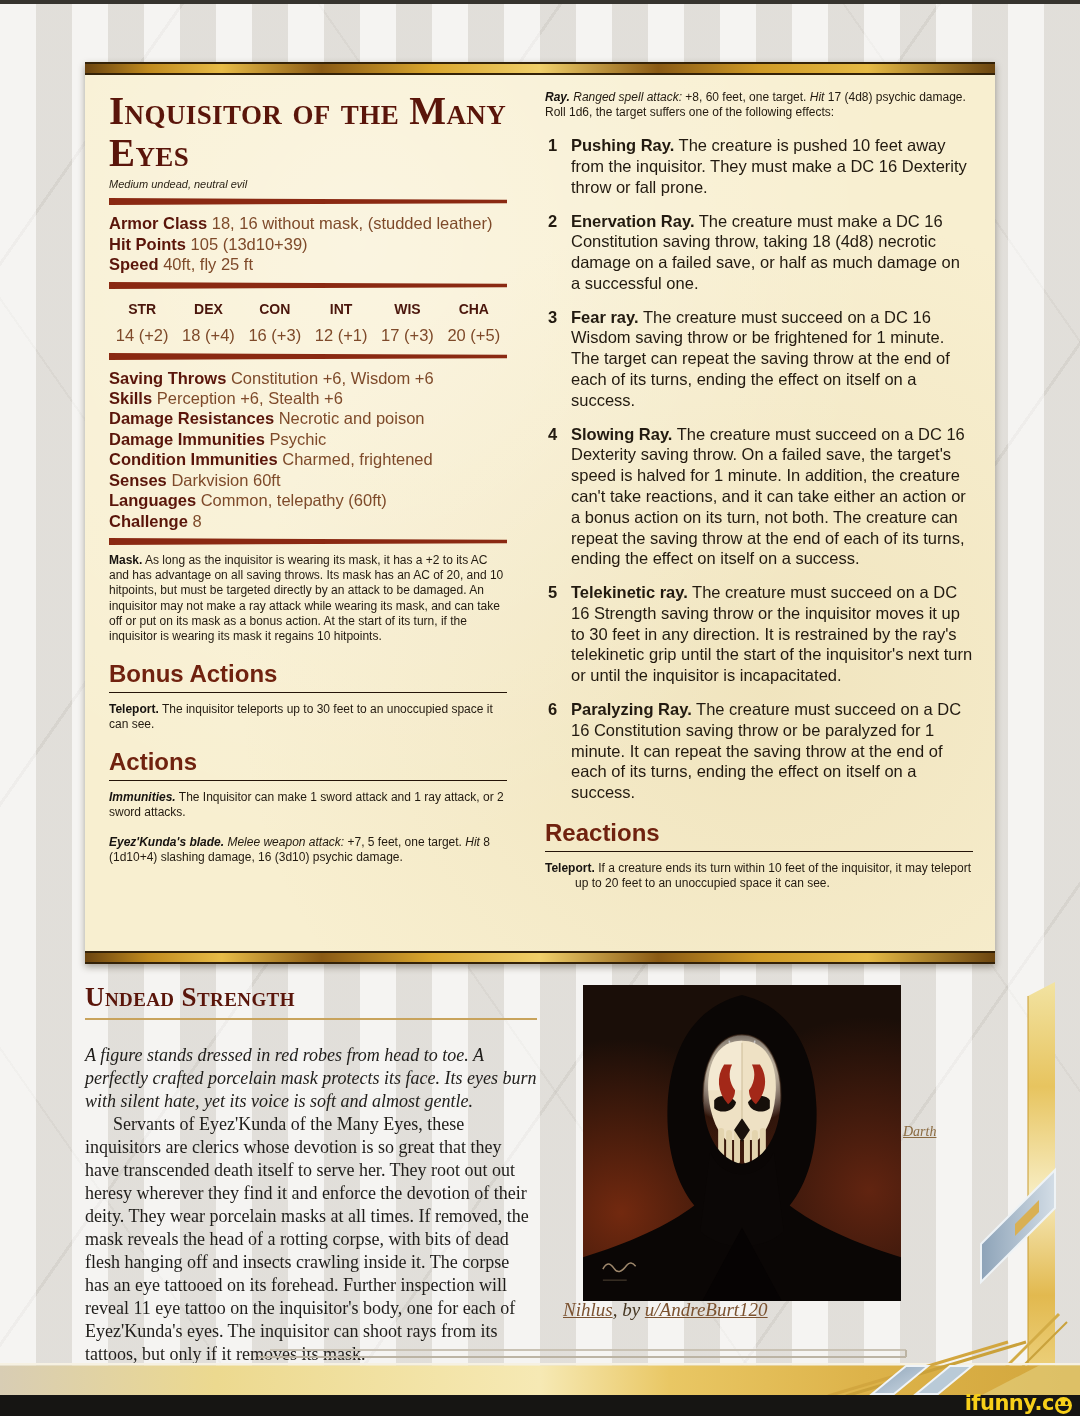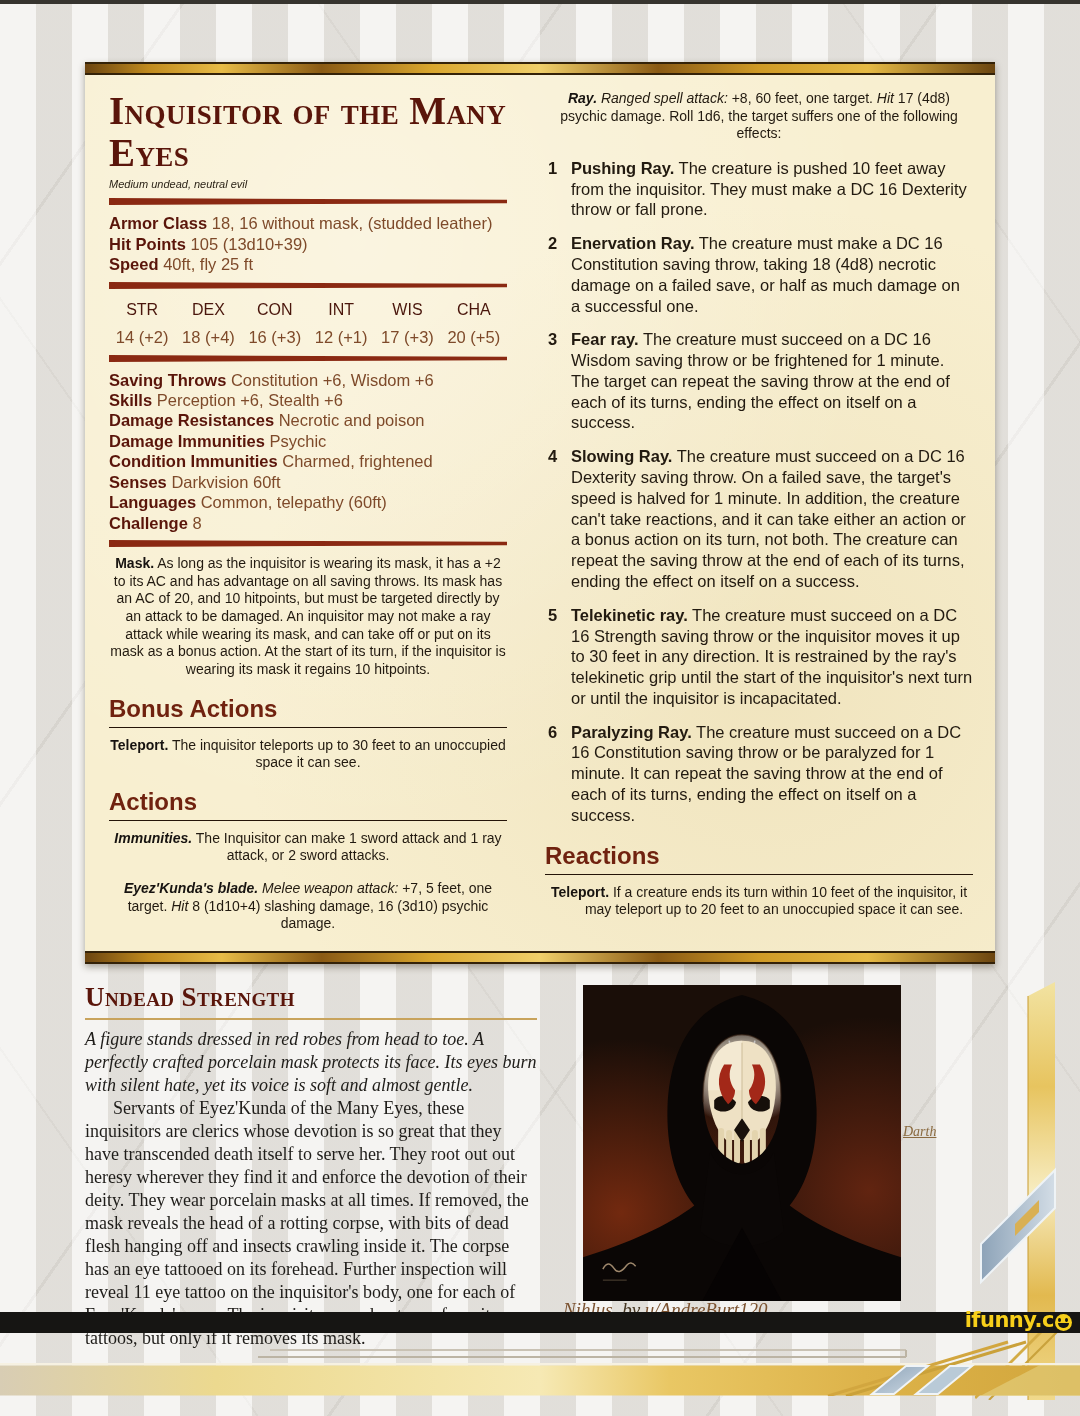--- a/index.html
+++ b/index.html
@@ -37,58 +37,58 @@
   .sb-subtitle{font-style:italic;font-size:11px;color:#2c2418;margin:0 0 8px;}
 
   .divider{display:block;width:100%;height:7px;margin:7px 0 8px;}
 
   .attr-line,.detail-line{font-size:16.5px;line-height:1.24;}
   .attr-label{font-weight:700;color:#5a150a;}
   .attr-value{color:#7e4a2a;}
 
   .abilities{display:flex;margin:12px 0 8px;text-align:center;}
   .ab{flex:1;}
-  .ab-h{font-weight:400;font-size:16px;color:#4a160c;}
+  .ab-h{font-weight:700;font-size:14px;color:#4a160c;}
   .ab-v{font-size:16.5px;color:#7e4a2a;margin-top:9px;}
 
-  .sb-p{font-size:14px;line-height:1.26;margin:0 0 15px;text-align:center;}
+  .sb-p{font-size:12px;line-height:1.26;margin:0 0 15px;}
   .tname{font-weight:700;color:#171310;}
   .tname-it{font-weight:700;font-style:italic;color:#171310;}
   .it{font-style:italic;}
 
   .sb-h2{font-size:24px;font-weight:700;color:#70220f;margin:16px 0 9px;
     padding-bottom:4px;border-bottom:1.6px solid #241408;}
   .col-right .first{margin-top:2px;}
 
   .ray-item{position:relative;padding-left:26px;font-size:16.5px;line-height:1.26;margin-bottom:13px;}
   .ray-num{position:absolute;left:3px;top:0;font-weight:700;}
   .rx-name{font-weight:700;}
   .hang{padding-left:30px;text-indent:-30px;}
 
   
   .lore{position:absolute;left:85px;top:982px;width:452px;font-family:"Liberation Serif",serif;color:#1f1d1a;}
   .lore-h{font-variant:small-caps;font-weight:700;font-size:27px;color:#5a150a;margin:0;
     padding-bottom:5px;border-bottom:2.5px solid #c8a35c;letter-spacing:.4px;}
-  .flavor{font-style:italic;font-size:18px;line-height:1.28;margin:8px 0 0;}
+  .flavor{font-style:italic;font-size:18px;line-height:1.28;margin:24px 0 0;}
   .lore-body{font-size:18px;line-height:1.28;margin:0;text-indent:28px;}
 
   
   .art{position:absolute;left:583px;top:985px;width:318px;height:316px;}
   .caption{position:absolute;left:563px;top:1299px;font-family:"Liberation Serif",serif;
     font-style:italic;font-size:19px;color:#463723;}
   .caption a{color:#7b5230;text-decoration:underline;cursor:pointer;}
   .darth{position:absolute;left:903px;top:1124px;font-family:"Liberation Serif",serif;
     font-style:italic;font-size:14px;color:#8a6a40;text-decoration:underline;cursor:pointer;}
 
   
   .right-deco{position:absolute;left:975px;top:980px;}
   .bottom-deco{position:absolute;left:0;top:1338px;}
 
   
-  .footer-bar{position:absolute;left:0;top:1312px;width:1080px;height:21px;background:#161513;
+  .footer-bar{position:absolute;left:0;top:1395px;width:1080px;height:21px;background:#161513;
     display:flex;justify-content:flex-end;align-items:center;padding-right:8px;box-sizing:border-box;}
   .wm{font-family:"DejaVu Sans",sans-serif;font-weight:700;font-size:21px;color:#f7cf1a;
     letter-spacing:-.5px;line-height:1;margin-top:-4px;}
   .smiley{display:inline-block;width:17px;height:17px;border-radius:50%;background:#f7cf1a;
     position:relative;margin-left:1px;vertical-align:-2px;}
   .smiley::before{content:"";position:absolute;left:3px;top:4px;width:3px;height:4px;border-radius:50%;
     background:#141414;box-shadow:7px 0 0 #141414;}
   .smiley::after{content:"";position:absolute;left:3px;top:9px;width:11px;height:5px;
     border-radius:0 0 11px 11px;background:#141414;}
 </style>

